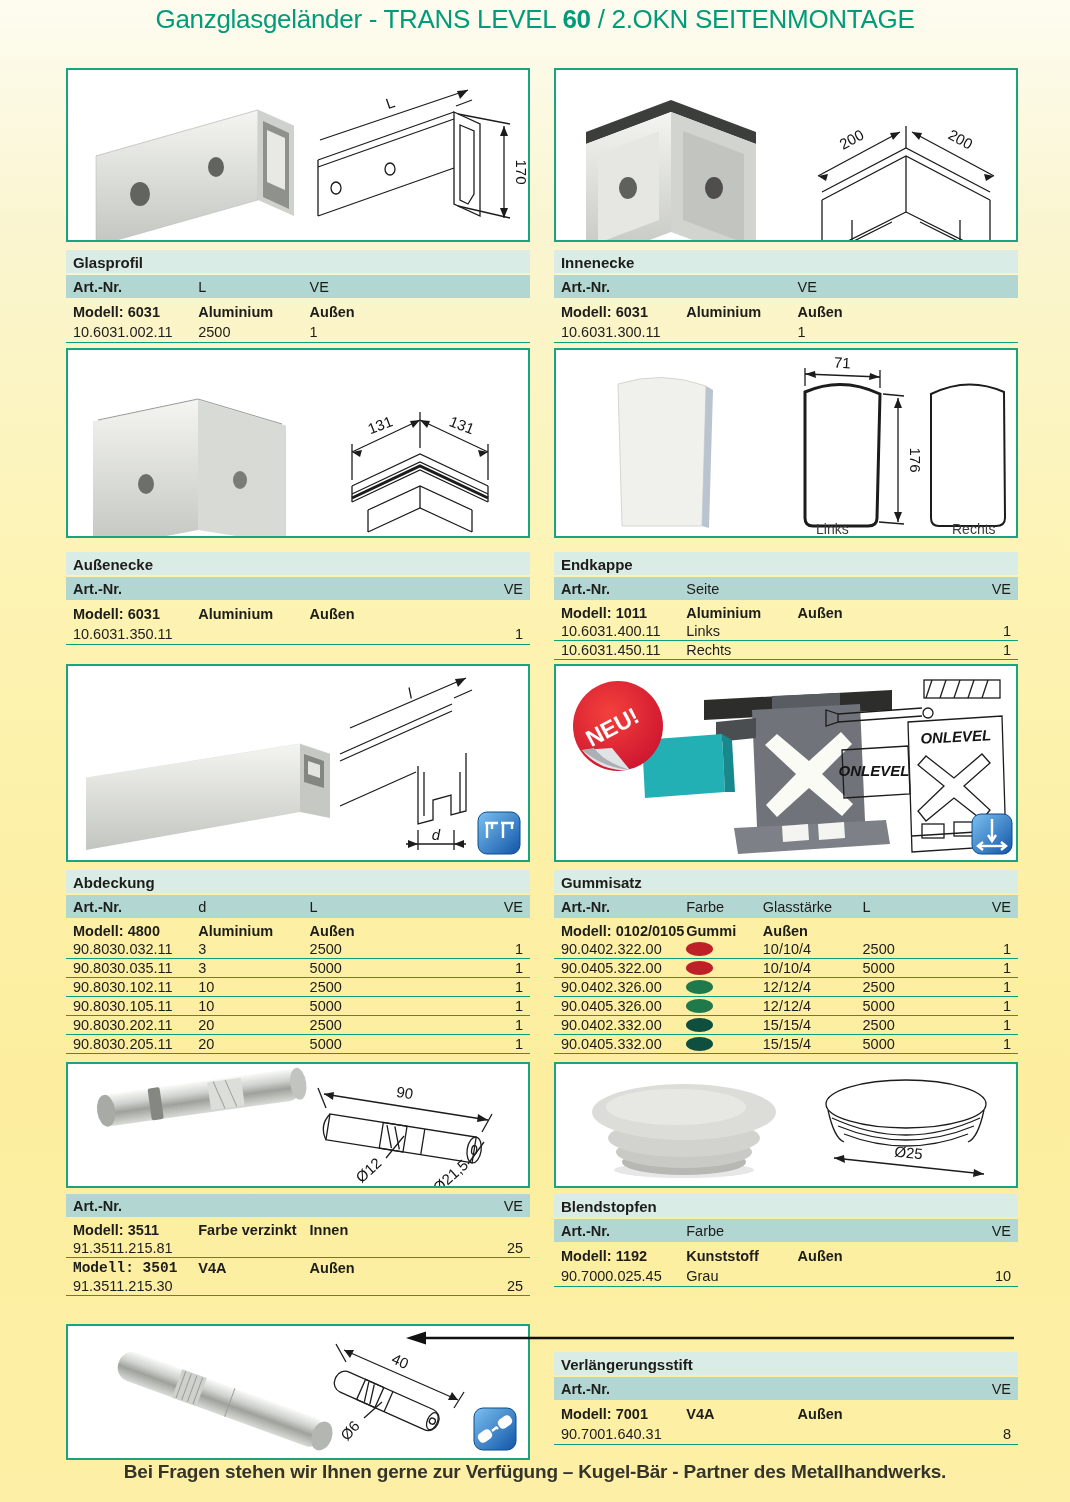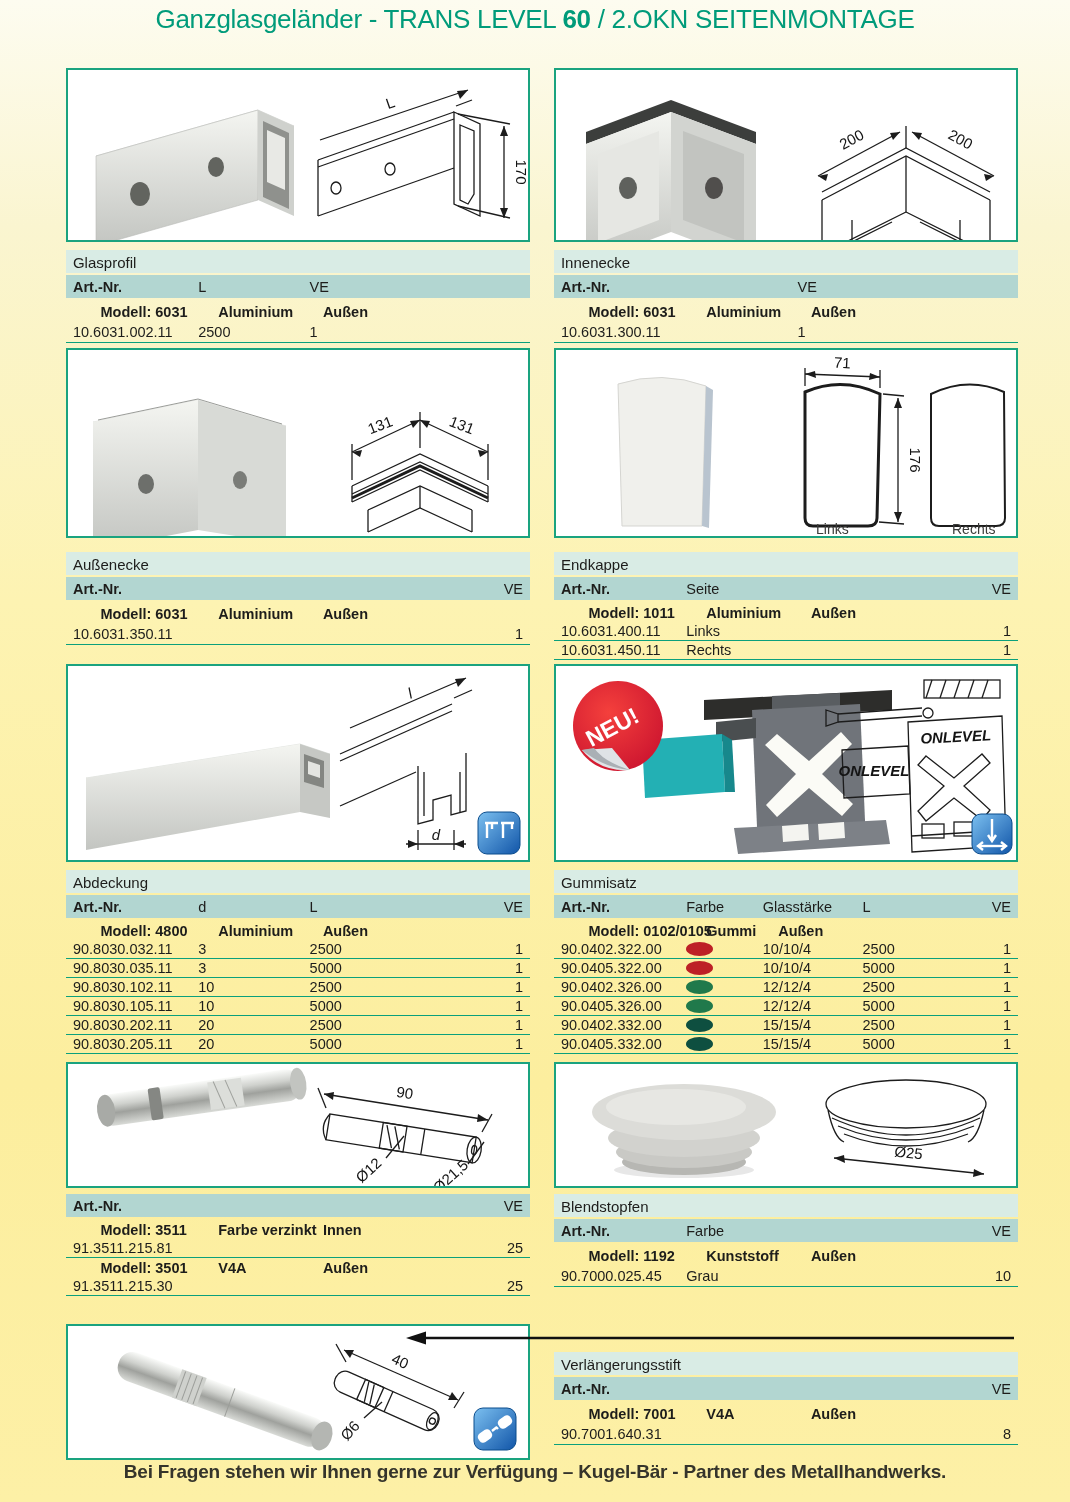--- a/index.html
+++ b/index.html
@@ -14,25 +14,25 @@
   }
   #page-title{position:absolute;top:4px;left:0;width:100%;text-align:center;
     font-size:26px;color:#009b7a;letter-spacing:-0.3px;}
   #page-title .tb{font-weight:bold;}
   .imgbox{position:absolute;width:464px;background:#fff;border:2.5px solid var(--border);
     box-sizing:border-box;}
   .imgbox svg{width:100%;height:100%;display:block;}
   .table{position:absolute;width:464px;}
   .bar{position:relative;height:23px;}
   .bar.title{background:var(--titlebar);margin-bottom:2px;}
-  .bar.title .tcell{font-weight:normal;font-size:15px;}
+  .bar.title .tcell{font-weight:bold;font-size:15px;}
   .bar.header{background:var(--headerbar);margin-bottom:3px;}
   .trow{position:relative;}
   .trow.rule{border-bottom:1.6px solid var(--accent);box-sizing:border-box;}
-  .trow.model{font-weight:bold;margin-left:28px;}
+  .trow.model{font-weight:bold;}
   .tcell{position:absolute;top:50%;transform:translateY(-50%);
     white-space:nowrap;font-size:14.5px;color:var(--ink);line-height:1;}
   .tcell.b{font-weight:bold;}
   .dot{display:block;width:27px;height:14px;border-radius:50%;}
   #footer-note{position:absolute;top:1461px;left:0;width:100%;text-align:center;
     font-weight:bold;font-size:19px;color:#35342b;letter-spacing:-0.2px;}
   #pointer-arrow{position:absolute;left:404px;top:1329px;width:614px;height:18px;z-index:6;}
   svg text{font-family:"Liberation Sans",sans-serif;}
   .draw{stroke:#1c1c1c;stroke-width:1.3;fill:none;}
   .draw .thick{stroke-width:3;}
@@ -623,21 +623,21 @@
         <div class="trow model" style="height: 19px;">
           <span class="tcell" style="left: 1.5%;">Modell: 3511</span>
           <span class="tcell" style="left: 28.5%;">Farbe verzinkt</span>
           <span class="tcell" style="left: 52.5%;">Innen</span>
         </div>
         <div class="trow rule" style="height: 19px;">
           <span class="tcell" style="left: 1.5%;">91.3511.215.81</span>
           <span class="tcell" style="right: 1.5%;">25</span>
         </div>
         <div class="trow model" style="height: 19px;">
-          <span class="tcell" style="left: 1.5%;">Modell: 3501</span>
+          <span class="tcell" style="left: 1.5%; font-family: Liberation Mono, monospace;">Modell: 3501</span>
           <span class="tcell" style="left: 28.5%;">V4A</span>
           <span class="tcell" style="left: 52.5%;">Außen</span>
         </div>
         <div class="trow rule" style="height: 19px;">
           <span class="tcell" style="left: 1.5%;">91.3511.215.30</span>
           <span class="tcell" style="right: 1.5%;">25</span>
         </div>
       </div>
   </div>
 

